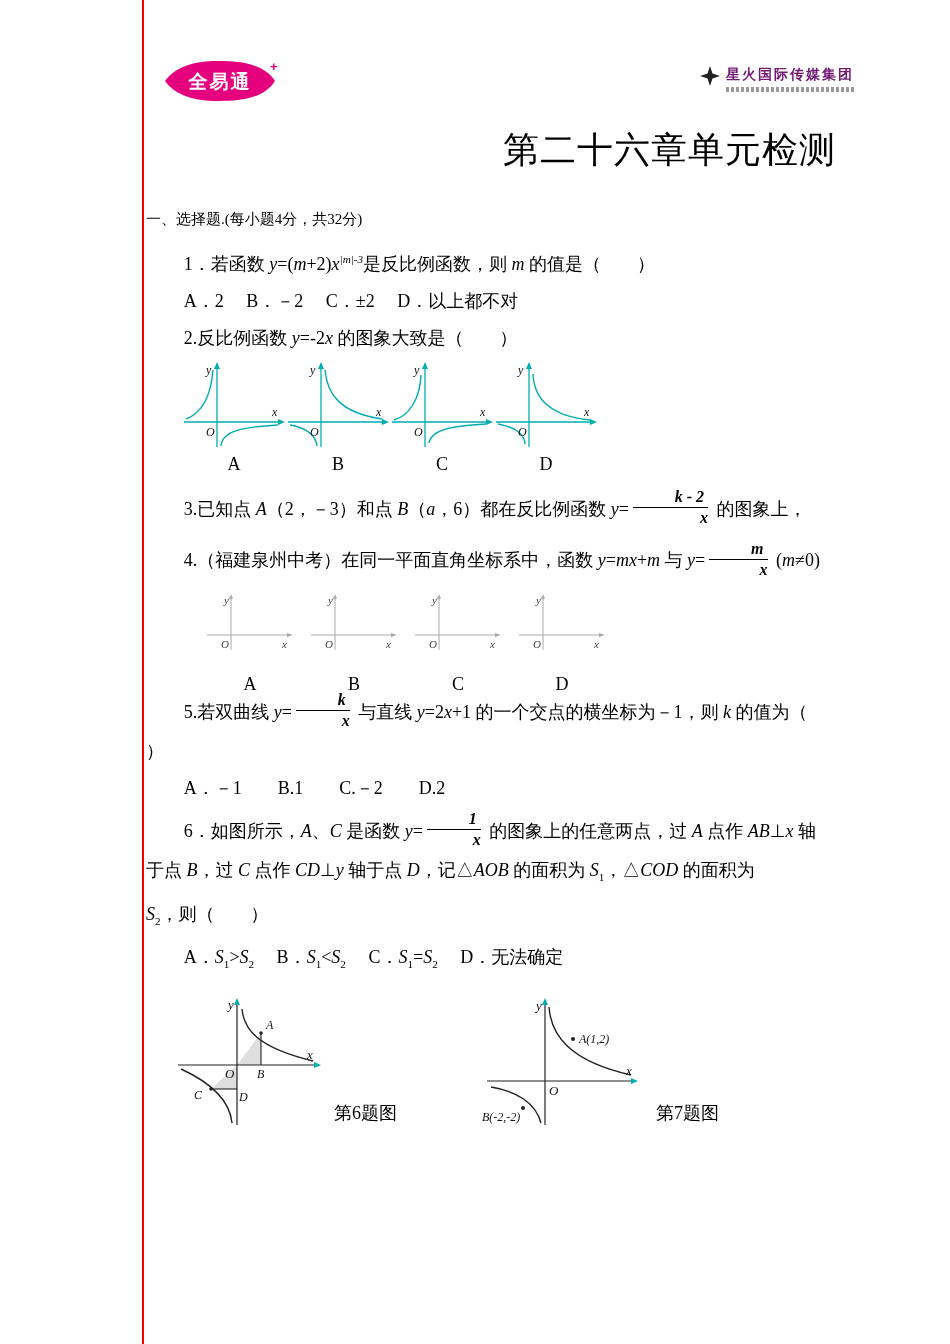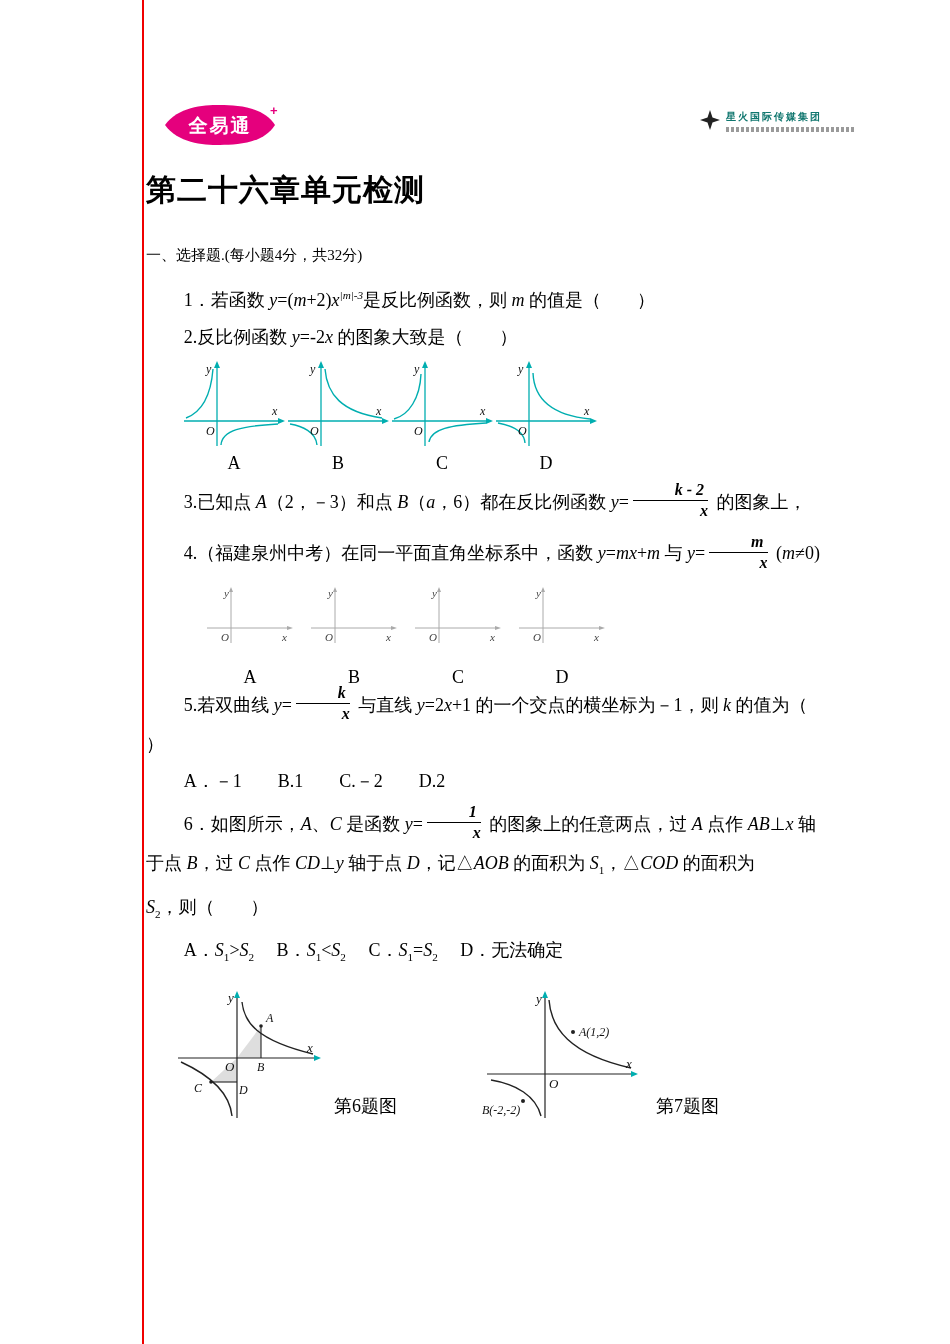--- a/index.html
+++ b/index.html
@@ -17,36 +17,36 @@
     position: absolute; left: 142px; top: 0;
     width: 2px; height: 100%;
     background: #f00000;
   }
   .content {
     position: absolute; left: 146px; top: 0;
     width: 690px;
   }
 
   
-  .header { position: relative; height: 112px; margin-top: 44px; }
+  .header { position: relative; height: 112px; }
   .logo-left { position: absolute; left: 18px; top: 58px; }
   .logo-right { position: absolute; right: -18px; top: 66px; display: flex; align-items: flex-start; }
   .brand-right-text { margin-left: 6px; }
   .brand-right-name {
     font-family: "Liberation Sans", sans-serif;
-    font-weight: bold; font-size: 10px; letter-spacing: 2px; color: #0f766e;
+    font-weight: bold; font-size: 14px; letter-spacing: 2px; color: #701a75;
   }
   .brand-right-sub {
     margin-top: 3px; height: 5px; width: 128px;
     background: repeating-linear-gradient(90deg,#9a9a9a 0 3px,#fff 3px 5px);
   }
 
   
   .title {
-    text-align: left; font-size: 30px; font-weight: bold;
+    text-align: right; font-size: 36px; font-weight: normal;
     margin: 14px 0 0 0; letter-spacing: 1px;
   }
   .section-heading { font-size: 15px; margin: 26px 0 4px 0; line-height: 36px; }
 
   
   .line { margin: 0; line-height: 37px; font-size: 18px; white-space: nowrap; }
   .indent { text-indent: 2.1em; }
   .i { font-style: italic; }
   .sup { vertical-align: super; font-size: 0.62em; font-style: italic; }
   .sub { vertical-align: sub; font-size: 0.62em; }
@@ -104,20 +104,21 @@
           <div class="brand-right-sub"></div>
         </div>
       </div>
     </div>
 
     <div class="title">第二十六章单元检测</div>
 
     <p class="section-heading">一、选择题.(每小题4分，共32分)</p>
 
     <p class="line indent"><span>1．若函数 </span><span class="i">y</span><span>=(</span><span class="i">m</span><span>+2)</span><span class="i">x</span><span class="sup">|m|-3</span><span>是反比例函数，则 </span><span class="i">m</span><span> 的值是（　　）</span></p>
+    <p class="line indent"><span>A．2　 B．－2　 C．±2　 D．以上都不对</span></p>
 
     <p class="line indent"><span>2.反比例函数 </span><span class="i">y</span><span>=-2</span><span class="i">x</span><span> 的图象大致是（　　）</span></p>
 
     <div class="q2-graphs">
 
       <div class="q2-graph">
         <svg width="104" height="88" viewBox="0 0 104 88">
           <line x1="2" y1="61" x2="97" y2="61" stroke="#00aeb0" stroke-width="1.3"></line>
           <polygon points="96,58 103,61 96,64" fill="#00aeb0"></polygon>
           <line x1="35" y1="5" x2="35" y2="86" stroke="#00aeb0" stroke-width="1.3"></line>
@@ -170,21 +171,21 @@
           <path d="M39,13 C40,38 56,55 96,59" stroke="#00aeb0" stroke-width="1.4" fill="none"></path>
           <path d="M31,83 C30,70 15,65 4,63" stroke="#00aeb0" stroke-width="1.4" fill="none"></path>
           <text class="ax" x="24" y="13">y</text>
           <text class="ax" x="90" y="55">x</text>
           <text class="ax" x="24" y="75">O</text>
         </svg>
         <div class="letter">D</div>
       </div>
     </div>
 
-    <p class="line indent" style="margin-top:10px;"><span>3.已知点 </span><span class="i">A</span><span>（2，－3）和点 </span><span class="i">B</span><span>（</span><span class="i">a</span><span>，6）都在反比例函数 </span><span class="i">y</span><span>=</span><span class="frac"><span class="num">k - 2</span><span class="den">x</span></span><span> 的图象上，</span></p>
+    <p class="line indent" style="margin-top:16px;"><span>3.已知点 </span><span class="i">A</span><span>（2，－3）和点 </span><span class="i">B</span><span>（</span><span class="i">a</span><span>，6）都在反比例函数 </span><span class="i">y</span><span>=</span><span class="frac"><span class="num">k - 2</span><span class="den">x</span></span><span> 的图象上，</span></p>
 
     <p class="line indent" style="margin-top:12px;"><span>4.（福建泉州中考）在同一平面直角坐标系中，函数 </span><span class="i">y</span><span>=</span><span class="i">mx</span><span>+</span><span class="i">m</span><span> 与 </span><span class="i">y</span><span>=</span><span class="frac"><span class="num">m</span><span class="den">x</span></span><span> (</span><span class="i">m</span><span>≠0)</span></p>
 
     <div class="q4-graphs">
 
       <div class="q4-graph">
         <svg width="92" height="64" viewBox="0 0 92 64">
           <line x1="3" y1="43" x2="84" y2="43" stroke="#aaa" stroke-width="1"></line>
           <polygon points="83,41 89,43 83,45" fill="#aaa"></polygon>
           <line x1="27" y1="5" x2="27" y2="58" stroke="#aaa" stroke-width="1"></line>

